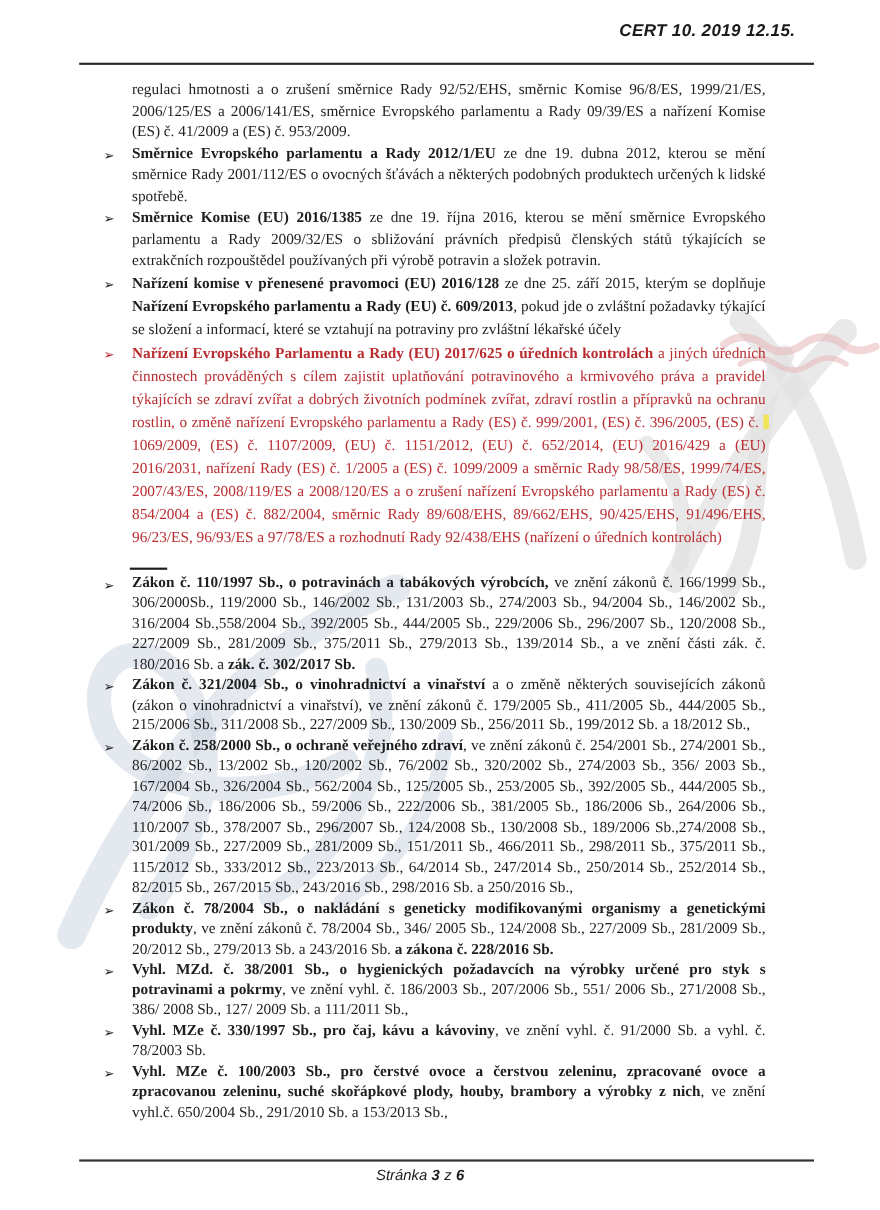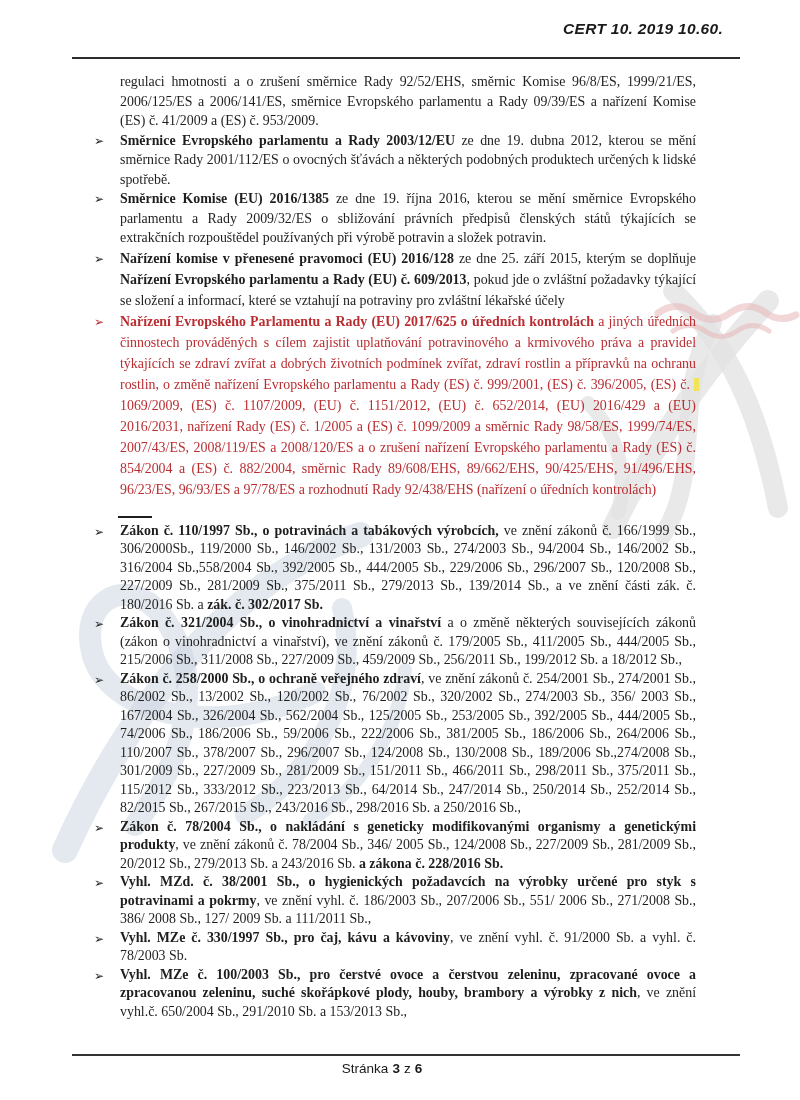--- a/index.html
+++ b/index.html
@@ -45,31 +45,31 @@
     background:#f5e33e;margin-right:-3px;vertical-align:-2px;
     opacity:.85;
   }
   .overline-artifact{
     position:absolute;left:46px;top:-6px;width:34px;height:2px;background:#1e1e1e;
   }
   .footer{
     position:absolute;left:72px;top:1061px;width:620px;
     text-align:center;
     font-family:"Liberation Sans","DejaVu Sans",sans-serif;
-    font-size:13.5px;color:#1a1a1a;
+    font-size:13.5px;color:#1a1a1a;font-style:italic;
   }
   .footer b{font-weight:700;}
   .footer span,.footer b{margin:0 2px;}
 </style>
 </head>
 <body>
 
 <div class="page">
 
-  <div class="stamp">CERT 10. 2019 10.60.</div>
+  <div class="stamp">CERT 10. 2019 12.15.</div>
   <div class="rule top"></div>
 
   <svg class="wm wm-left" width="440" height="350" viewBox="0 0 440 350">
     <g fill="none" stroke="#c9d3e0" stroke-opacity="0.5" stroke-linecap="round">
       <path d="M 350 15 C 230 55, 125 175, 55 330" stroke-width="26"></path>
       <path d="M 125 305 C 185 225, 195 140, 145 88 C 113 58, 70 82, 82 132 C 95 192, 205 222, 305 172" stroke-width="22"></path>
       <path d="M 235 295 C 305 252, 352 172, 332 88" stroke-width="20"></path>
       <path d="M 300 300 C 350 270, 390 210, 395 150" stroke-width="14"></path>
     </g>
   </svg>
@@ -82,26 +82,26 @@
       <path d="M 120 120 C 150 150, 160 190, 150 230" stroke-width="14"></path>
     </g>
     <g fill="none" stroke="#e8b7ba" stroke-opacity="0.55" stroke-linecap="round">
       <path d="M 190 30 q 18 -13 36 0 q 18 13 36 0 q 18 -13 36 0 q 14 10 30 2" stroke-width="7"></path>
       <path d="M 205 48 q 16 -11 32 0 q 16 11 32 0 q 16 -11 32 0" stroke-width="5"></path>
     </g>
   </svg>
 
   <div class="docbody">
       <div class="item normal"><span>regulaci hmotnosti a o zrušení směrnice Rady 92/52/EHS, směrnic Komise 96/8/ES, 1999/21/ES, 2006/125/ES a 2006/141/ES, směrnice Evropského parlamentu a Rady 09/39/ES a nařízení Komise (ES) č. 41/2009 a (ES) č. 953/2009.</span></div>
-      <div class="item normal"><span class="arrow">➢</span><span class="b">Směrnice Evropského parlamentu a Rady 2003/12/EU</span><span> ze dne 19. dubna 2012, kterou se mění směrnice Rady 2001/112/ES o ovocných šťávách a některých podobných produktech určených k lidské spotřebě.</span></div>
+      <div class="item normal"><span class="arrow">➢</span><span class="b">Směrnice Evropského parlamentu a Rady 2012/1/EU</span><span> ze dne 19. dubna 2012, kterou se mění směrnice Rady 2001/112/ES o ovocných šťávách a některých podobných produktech určených k lidské spotřebě.</span></div>
       <div class="item normal"><span class="arrow">➢</span><span class="b">Směrnice Komise (EU) 2016/1385</span><span> ze dne 19. října 2016, kterou se mění směrnice Evropského parlamentu a Rady 2009/32/ES o sbližování právních předpisů členských států týkajících se extrakčních rozpouštědel používaných při výrobě potravin a složek potravin.</span></div>
       <div class="item wide"><span class="arrow">➢</span><span class="b">Nařízení komise v přenesené pravomoci (EU) 2016/128</span><span> ze dne 25. září 2015, kterým se doplňuje </span><span class="b">Nařízení Evropského parlamentu a Rady (EU) č. 609/2013</span><span>, pokud jde o zvláštní požadavky týkající se složení a informací, které se vztahují na potraviny pro zvláštní lékařské účely</span></div>
       <div class="item wide red"><span class="arrow">➢</span><span class="b">Nařízení Evropského Parlamentu a Rady (EU) 2017/625 o úředních kontrolách</span><span> a jiných úředních činnostech prováděných s cílem zajistit uplatňování potravinového a krmivového práva a pravidel týkajících se zdraví zvířat a dobrých životních podmínek zvířat, zdraví rostlin a přípravků na ochranu rostlin, o změně nařízení Evropského parlamentu a Rady (ES) č. 999/2001, (ES) č. 396/2005, (ES) č. </span><span class="yellow-mark"></span><span>1069/2009, (ES) č. 1107/2009, (EU) č. 1151/2012, (EU) č. 652/2014, (EU) 2016/429 a (EU) 2016/2031, nařízení Rady (ES) č. 1/2005 a (ES) č. 1099/2009 a směrnic Rady 98/58/ES, 1999/74/ES, 2007/43/ES, 2008/119/ES a 2008/120/ES a o zrušení nařízení Evropského parlamentu a Rady (ES) č. 854/2004 a (ES) č. 882/2004, směrnic Rady 89/608/EHS, 89/662/EHS, 90/425/EHS, 91/496/EHS, 96/23/ES, 96/93/ES a 97/78/ES a rozhodnutí Rady 92/438/EHS (nařízení o úředních kontrolách)</span></div>
       <div class="item tight gap"><span class="arrow">➢</span><span class="overline-artifact"></span><span class="b">Zákon č. 110/1997 Sb., o potravinách a tabákových výrobcích,</span><span> ve znění zákonů č. 166/1999 Sb., 306/2000Sb., 119/2000 Sb., 146/2002 Sb., 131/2003 Sb., 274/2003 Sb., 94/2004 Sb., 146/2002 Sb., 316/2004 Sb.,558/2004 Sb., 392/2005 Sb., 444/2005 Sb., 229/2006 Sb., 296/2007 Sb., 120/2008 Sb., 227/2009 Sb., 281/2009 Sb., 375/2011 Sb., 279/2013 Sb., 139/2014 Sb., a ve znění části zák. č. 180/2016 Sb. a </span><span class="b">zák. č. 302/2017 Sb.</span></div>
-      <div class="item tight"><span class="arrow">➢</span><span class="b">Zákon č. 321/2004 Sb., o vinohradnictví a vinařství</span><span> a o změně některých souvisejících zákonů (zákon o vinohradnictví a vinařství), ve znění zákonů č. 179/2005 Sb., 411/2005 Sb., 444/2005 Sb., 215/2006 Sb., 311/2008 Sb., 227/2009 Sb., 459/2009 Sb., 256/2011 Sb., 199/2012 Sb. a 18/2012 Sb.,</span></div>
+      <div class="item tight"><span class="arrow">➢</span><span class="b">Zákon č. 321/2004 Sb., o vinohradnictví a vinařství</span><span> a o změně některých souvisejících zákonů (zákon o vinohradnictví a vinařství), ve znění zákonů č. 179/2005 Sb., 411/2005 Sb., 444/2005 Sb., 215/2006 Sb., 311/2008 Sb., 227/2009 Sb., 130/2009 Sb., 256/2011 Sb., 199/2012 Sb. a 18/2012 Sb.,</span></div>
       <div class="item tight"><span class="arrow">➢</span><span class="b">Zákon č. 258/2000 Sb., o ochraně veřejného zdraví</span><span>, ve znění zákonů č. 254/2001 Sb., 274/2001 Sb., 86/2002 Sb., 13/2002 Sb., 120/2002 Sb., 76/2002 Sb., 320/2002 Sb., 274/2003 Sb., 356/ 2003 Sb., 167/2004 Sb., 326/2004 Sb., 562/2004 Sb., 125/2005 Sb., 253/2005 Sb., 392/2005 Sb., 444/2005 Sb., 74/2006 Sb., 186/2006 Sb., 59/2006 Sb., 222/2006 Sb., 381/2005 Sb., 186/2006 Sb., 264/2006 Sb., 110/2007 Sb., 378/2007 Sb., 296/2007 Sb., 124/2008 Sb., 130/2008 Sb., 189/2006 Sb.,274/2008 Sb., 301/2009 Sb., 227/2009 Sb., 281/2009 Sb., 151/2011 Sb., 466/2011 Sb., 298/2011 Sb., 375/2011 Sb., 115/2012 Sb., 333/2012 Sb., 223/2013 Sb., 64/2014 Sb., 247/2014 Sb., 250/2014 Sb., 252/2014 Sb., 82/2015 Sb., 267/2015 Sb., 243/2016 Sb., 298/2016 Sb. a 250/2016 Sb.,</span></div>
       <div class="item tight"><span class="arrow">➢</span><span class="b">Zákon č. 78/2004 Sb., o nakládání s geneticky modifikovanými organismy a genetickými produkty</span><span>, ve znění zákonů č. 78/2004 Sb., 346/ 2005 Sb., 124/2008 Sb., 227/2009 Sb., 281/2009 Sb., 20/2012 Sb., 279/2013 Sb. a 243/2016 Sb. </span><span class="b">a zákona č. 228/2016 Sb.</span></div>
       <div class="item tight"><span class="arrow">➢</span><span class="b">Vyhl. MZd. č. 38/2001 Sb., o hygienických požadavcích na výrobky určené pro styk s potravinami a pokrmy</span><span>, ve znění vyhl. č. 186/2003 Sb., 207/2006 Sb., 551/ 2006 Sb., 271/2008 Sb., 386/ 2008 Sb., 127/ 2009 Sb. a 111/2011 Sb.,</span></div>
       <div class="item tight"><span class="arrow">➢</span><span class="b">Vyhl. MZe č. 330/1997 Sb., pro čaj, kávu a kávoviny</span><span>, ve znění vyhl. č. 91/2000 Sb. a vyhl. č. 78/2003 Sb.</span></div>
       <div class="item tight"><span class="arrow">➢</span><span class="b">Vyhl. MZe č. 100/2003 Sb., pro čerstvé ovoce a čerstvou zeleninu, zpracované ovoce a zpracovanou zeleninu, suché skořápkové plody, houby, brambory a výrobky z nich</span><span>, ve znění vyhl.č. 650/2004 Sb., 291/2010 Sb. a 153/2013 Sb.,</span></div>
     </div>
 
   <div class="rule bottom"></div>
   <div class="footer">
     <span>Stránka</span><b>3</b><span>z</span><b>6</b>

